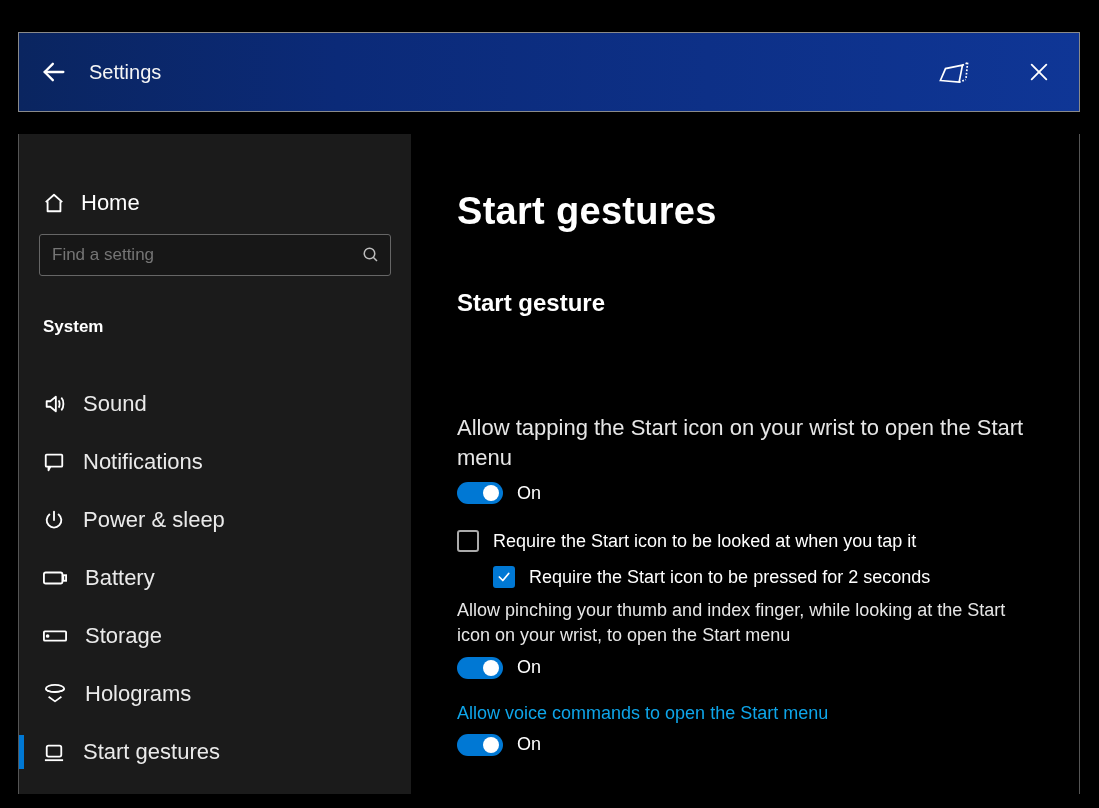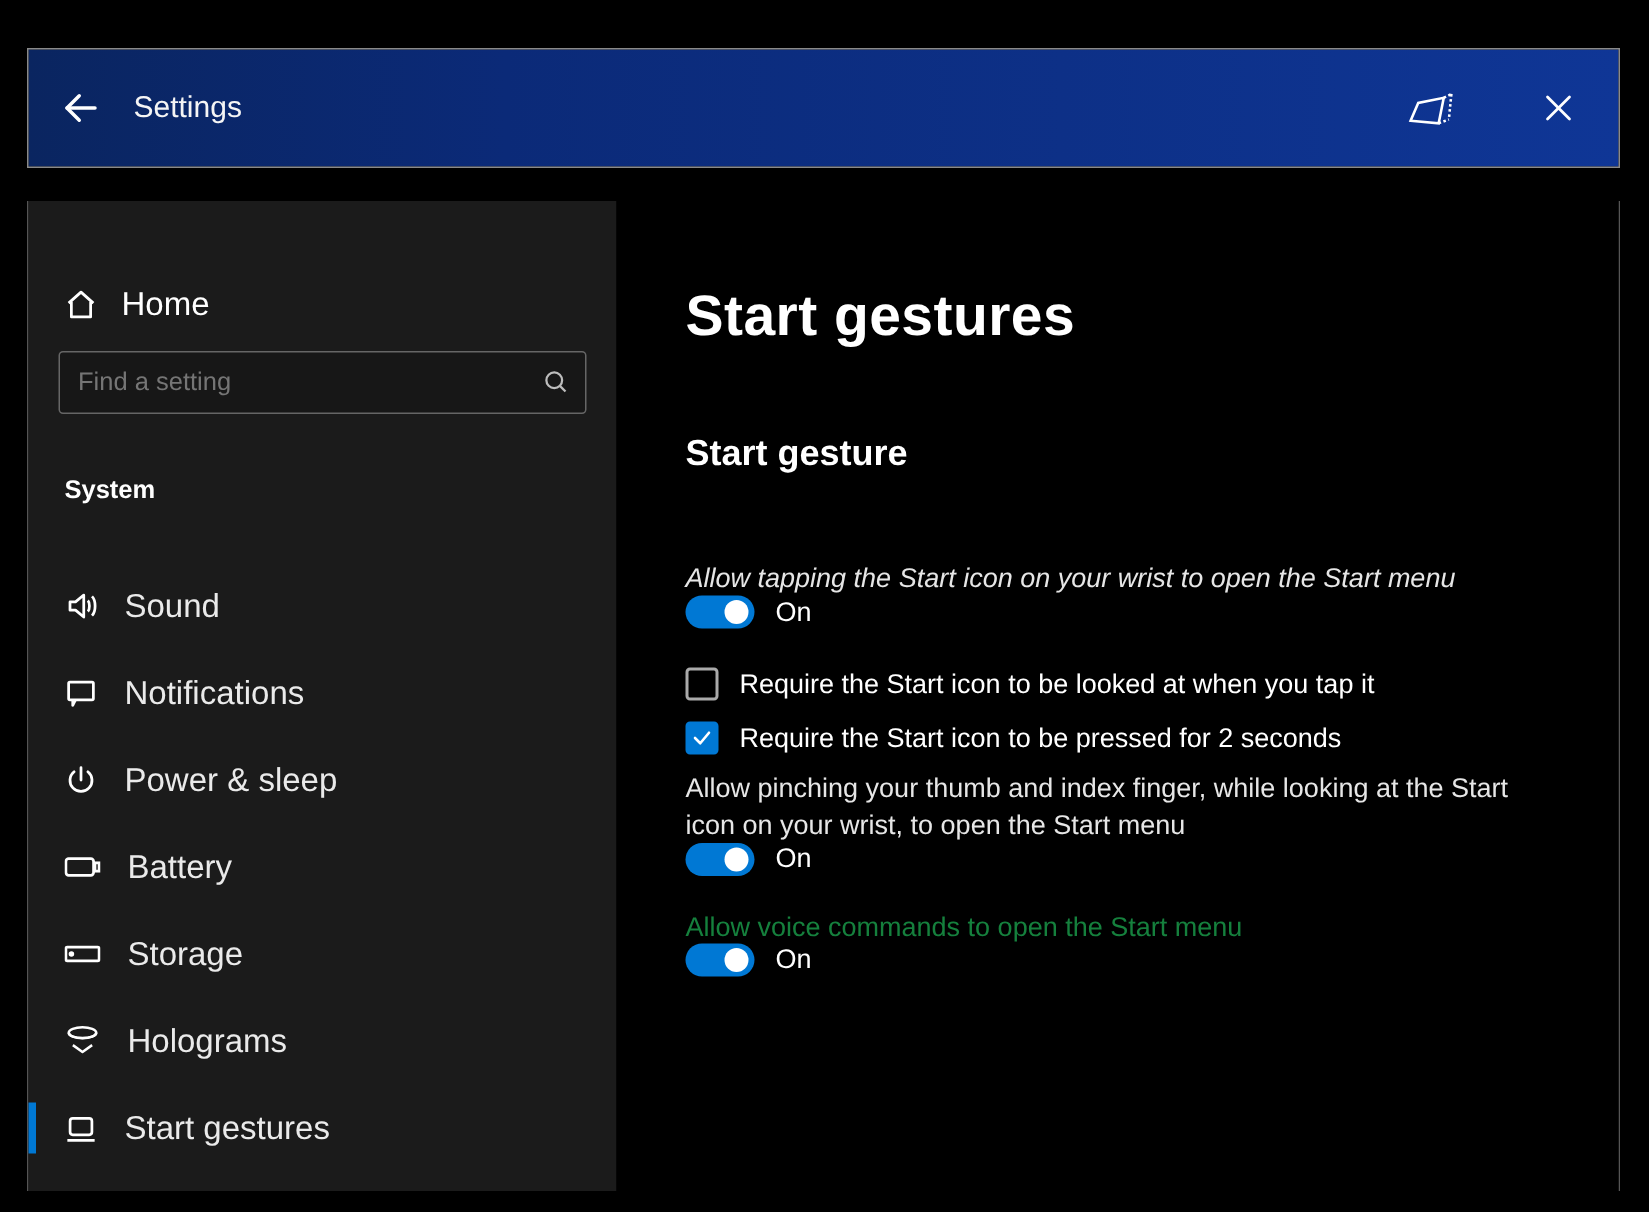--- a/index.html
+++ b/index.html
@@ -43,35 +43,35 @@
        content:""; position:absolute; left:-20px; top:12px; bottom:12px; width:5px; background:#0078d4;
     }
     .nav-item span{ font-size:22px; color:#eaeaea; }
 
     .main {
       position:absolute; left:392px; top:0; right:0; height:100%;
       background:#000; padding:56px 46px 0 46px;
     }
     .main h1{ font-size:38px; font-weight:600; letter-spacing:0.3px; }
     .main h2{ font-size:24px; font-weight:600; margin-top:56px; }
-    .main .desc{ font-size:18px; color:#e6e6e6; margin-top:56px; line-height:1.35;font-style:italic; }
+    .main .desc{ font-size:22px; color:#e6e6e6; margin-top:96px; line-height:1.35; }
     .main .desc2{ font-size:18px; color:#e6e6e6; margin-top:10px; line-height:1.35; max-width:560px;}
-    .main .desc3{ font-size:18px; color:#15803d; margin-top:24px; }
-
-    .toggle-row{ display:flex; align-items:center; gap:14px; }
+    .main .desc3{ font-size:18px; color:#0ea5e9; margin-top:24px; }
+
+    .toggle-row{ display:flex; align-items:center; gap:14px; margin-top:10px;}
     .toggle{
       width:46px; height:22px; border-radius:11px; background:#0078d4; position:relative; cursor:pointer;
     }
     .toggle::after{
       content:""; position:absolute; top:3px; right:4px; width:16px; height:16px; border-radius:50%; background:#fff;
     }
     .toggle-label{ font-size:18px; }
 
     .check-row{ display:flex; align-items:center; gap:14px; margin-top:16px; }
-    .check-row + .check-row{ margin-top:14px;}
+    .check-row + .check-row{ margin-top:14px;margin-left:36px;}
     .cbox{ width:22px; height:22px; border:2px solid #aaa; border-radius:3px; cursor:pointer; display:flex; align-items:center; justify-content:center;}
     .cbox.checked{ background:#0078d4; border-color:#0078d4;}
     .cbox.checked svg{ display:block;}
     .cbox svg{ display:none;}
     .check-label{ font-size:18px; }
 
     svg{ display:block;}
   </style>
 </head>
 <body>

